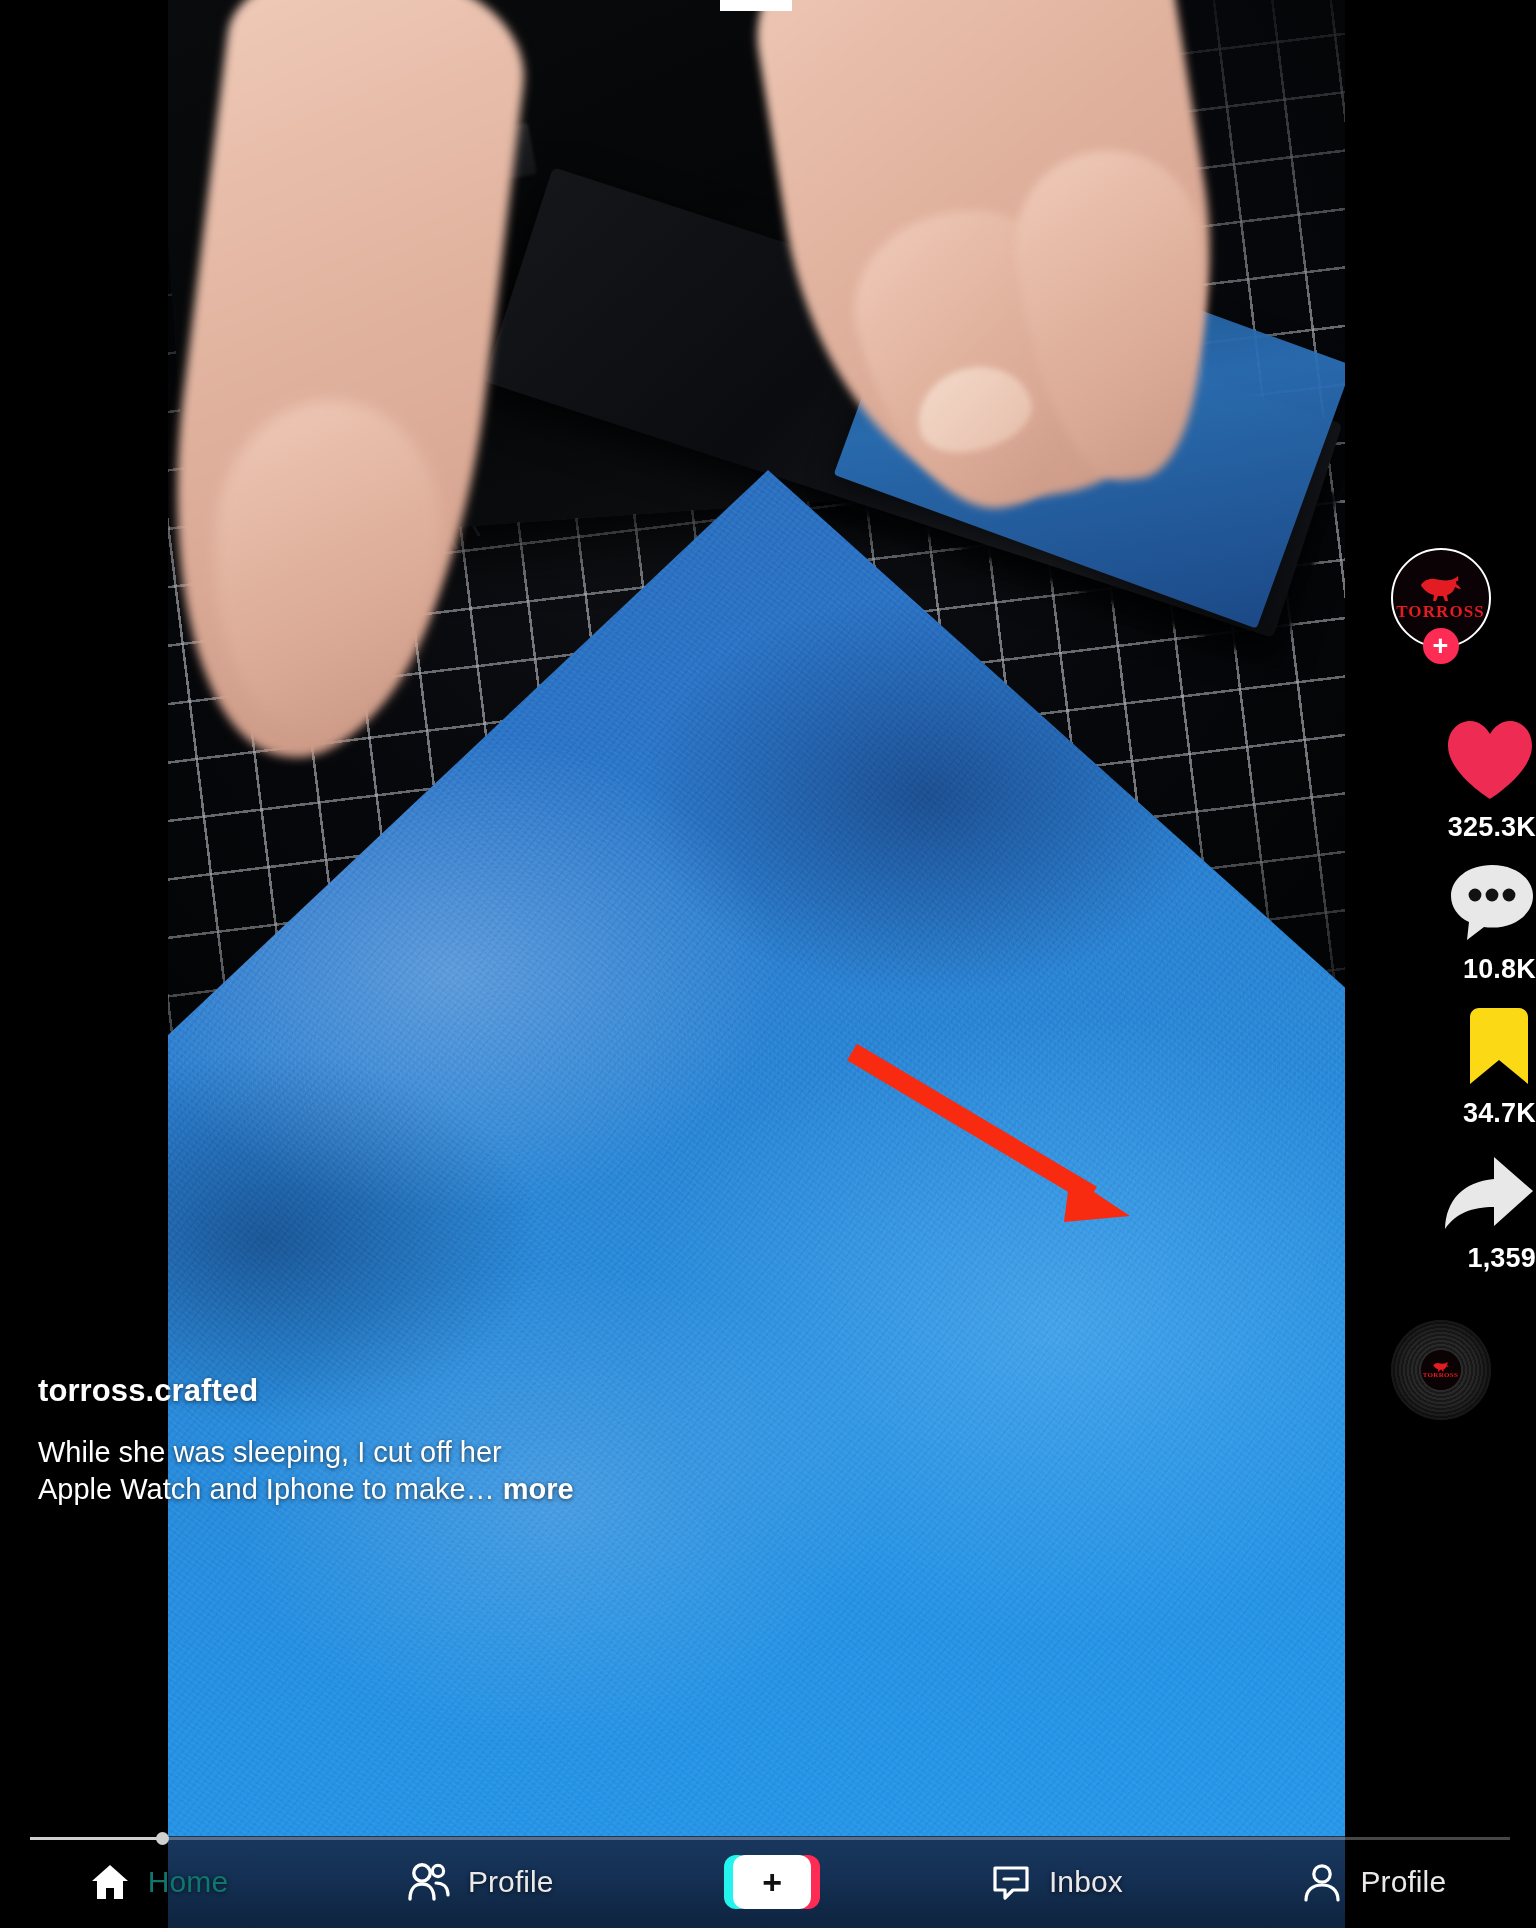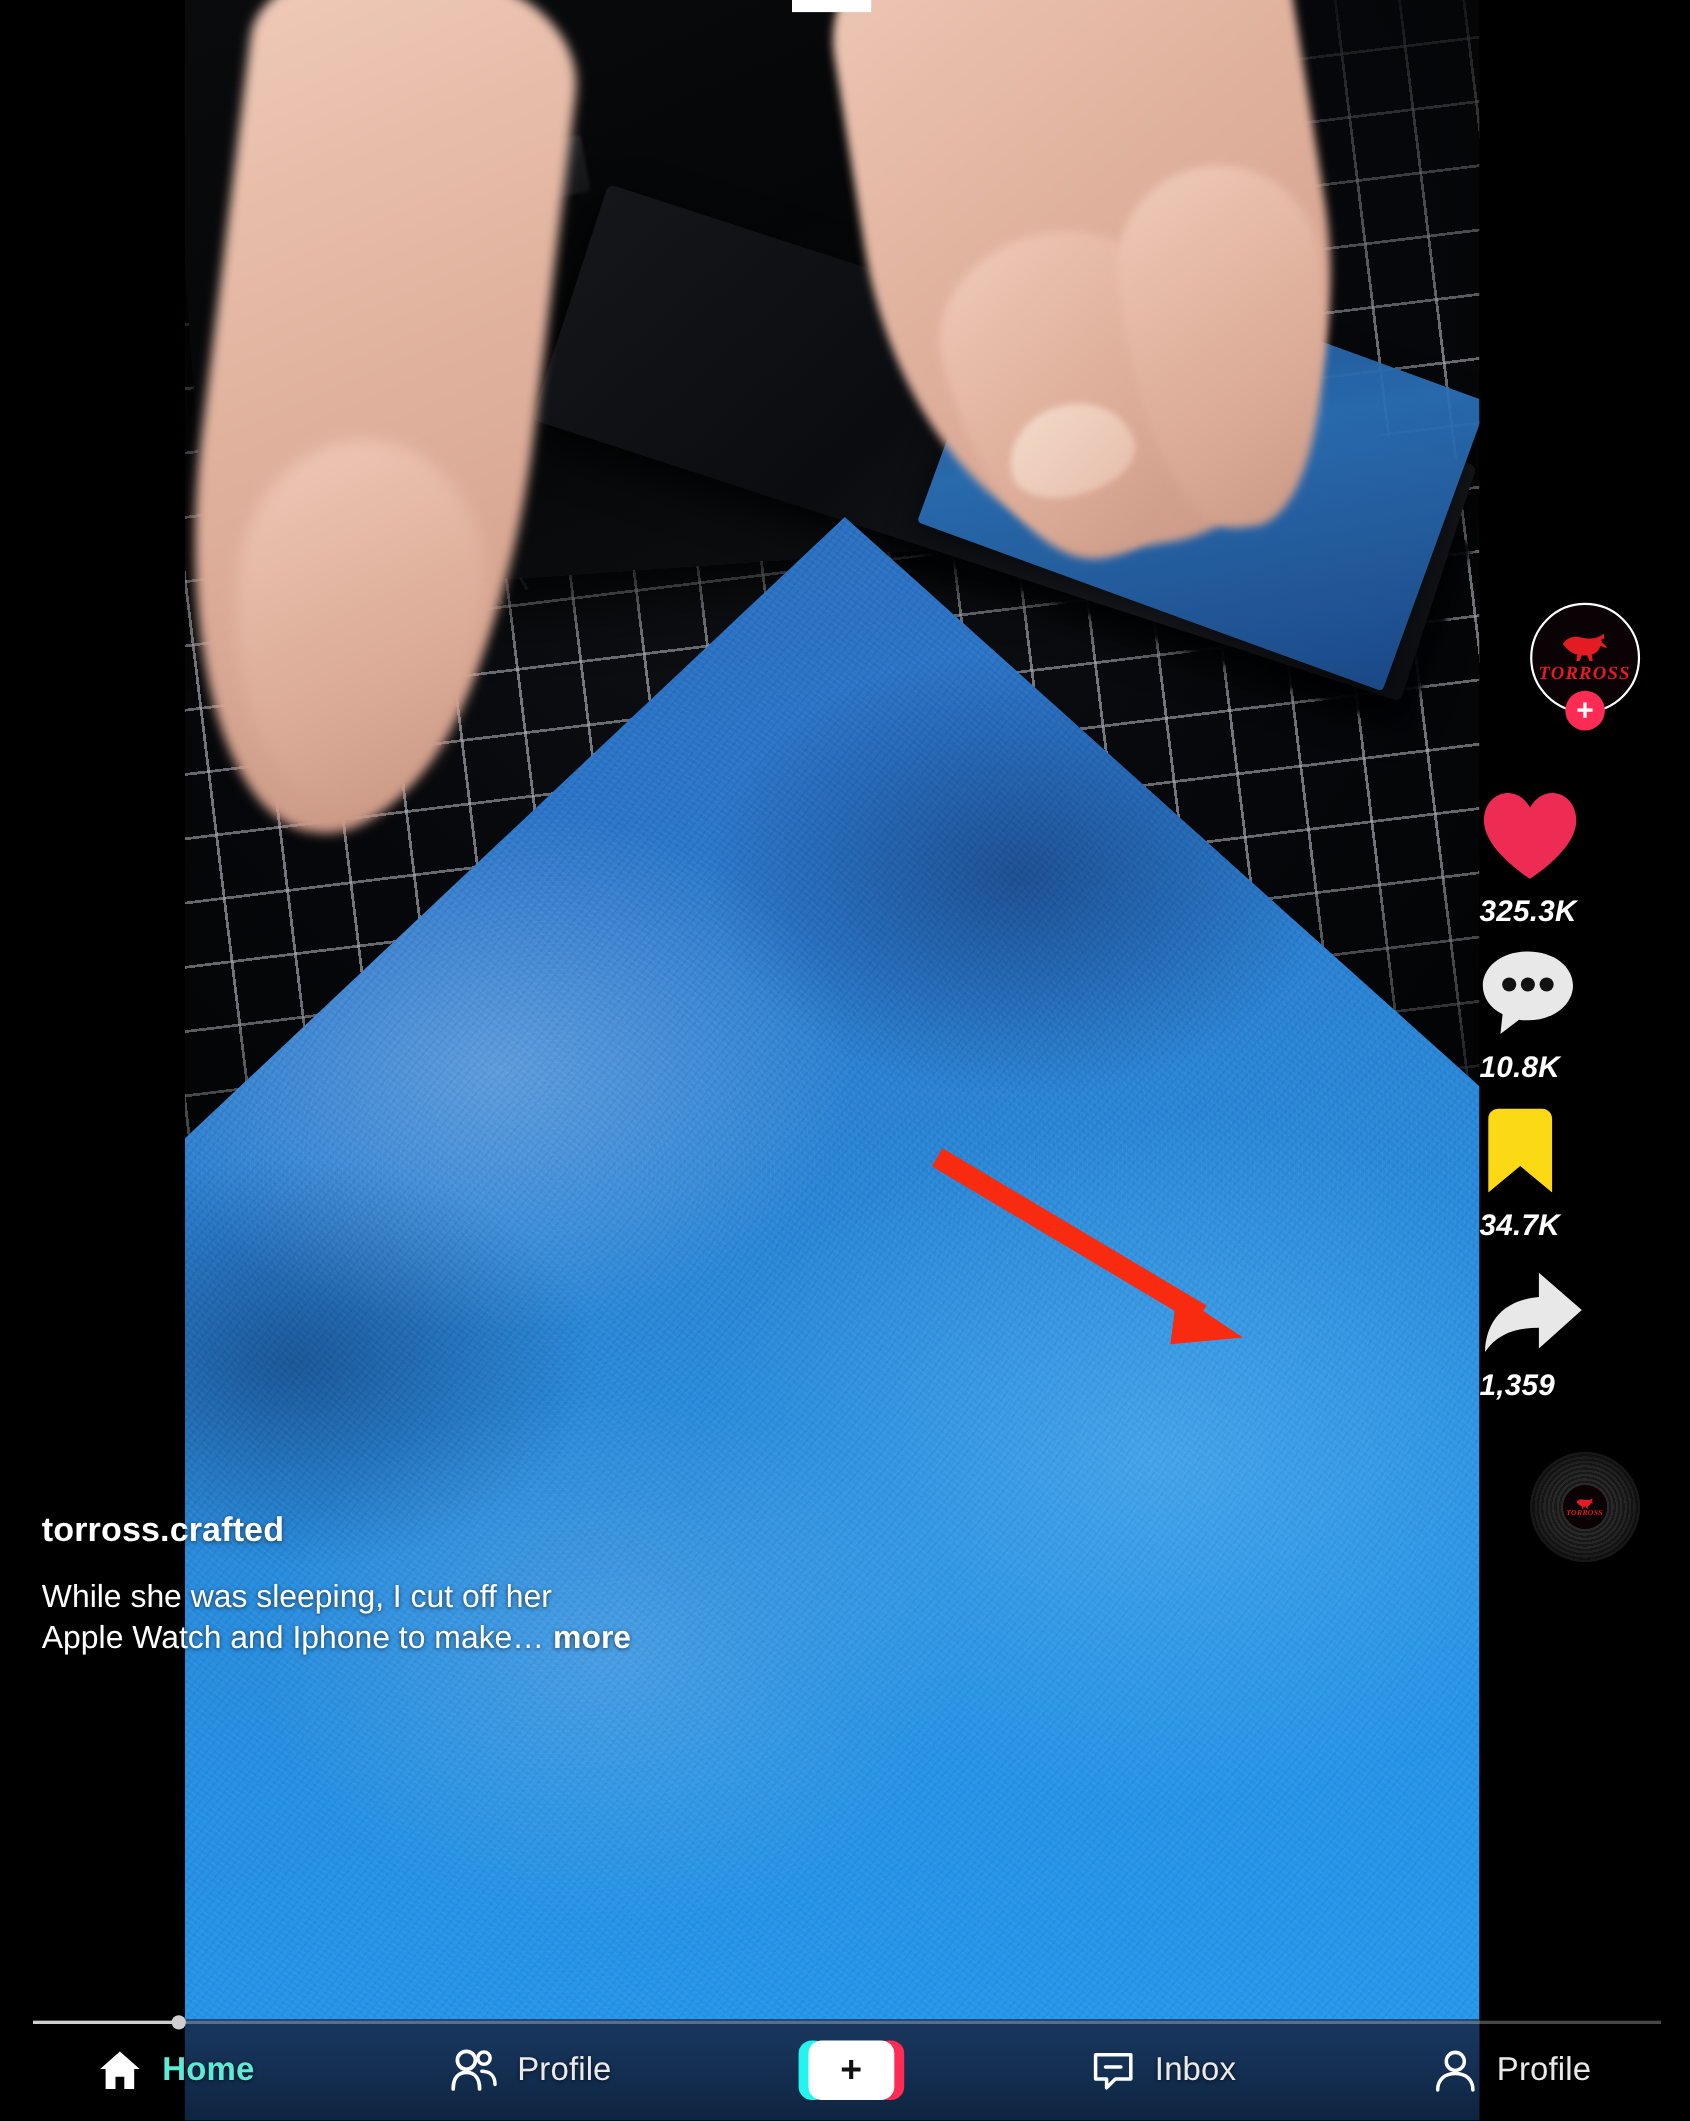--- a/index.html
+++ b/index.html
@@ -155,21 +155,21 @@
     background:#ffffff;
   }
 
   
   .annot-arrow { position:absolute; left:820px; top:1020px; width:340px; height:220px; pointer-events:none; }
 
   
   .rail {
     position:absolute; right:0; top:0; width:191px; height:1838px;
   }
-  .rail-item { position:absolute; left:0; width:191px; text-align:left;font-style:italic; }
+  .rail-item { position:absolute; left:0; width:191px; text-align:right; }
   .rail-count {
     margin-top:6px; color:#fff; font-size:27px; font-weight:700;
     letter-spacing:.2px; text-shadow:0 1px 3px rgba(0,0,0,.55);
   }
 
   
   .avatar-wrap { position:absolute; left:45.5px; top:0; width:100px; height:100px; }
   .avatar {
     width:100px; height:100px; border-radius:50%;
     border:2.5px solid #fff; background:#0a0205;
@@ -230,21 +230,21 @@
   .scrub-knob  { position:absolute; left:126px; top:-2px; width:13px; height:13px; border-radius:50%; background:#cfcfcf; }
 
   
   .bottom-nav {
     position:absolute; left:0; bottom:0; width:1536px; height:92px;
     display:flex; align-items:center; justify-content:space-around;
     background:rgba(0,0,0,.0);
     z-index:40;
   }
   .nav-item { display:flex; align-items:center; gap:18px; padding:4px 10px; }
-  .nav-label { color:#5eead4; font-size:30px; font-weight:700; letter-spacing:.1px;
+  .nav-label { color:#0f766e; font-size:30px; font-weight:400; letter-spacing:.1px;
                text-shadow:0 1px 4px rgba(0,0,0,.7); }
   .nav-label.dim { color:#e9e9ea; font-weight:400; }
   .nav-icon { display:flex; align-items:center; justify-content:center; }
   .create-btn {
     position:relative; width:78px; height:54px; border-radius:12px;
     background:#fff; display:flex; align-items:center; justify-content:center;
   }
   .create-btn::before, .create-btn::after {
     content:""; position:absolute; top:0; width:26px; height:54px; border-radius:12px; z-index:-1;
   }

